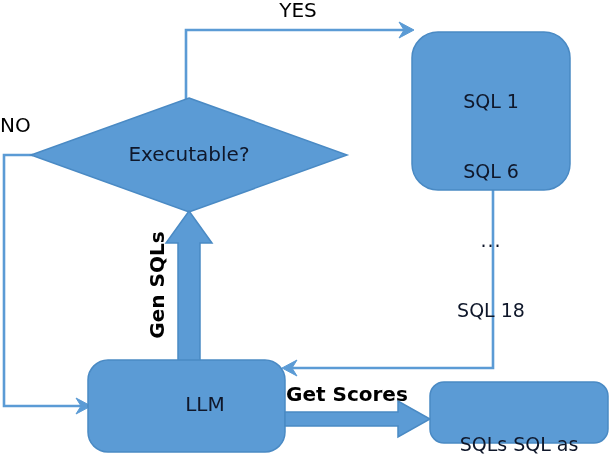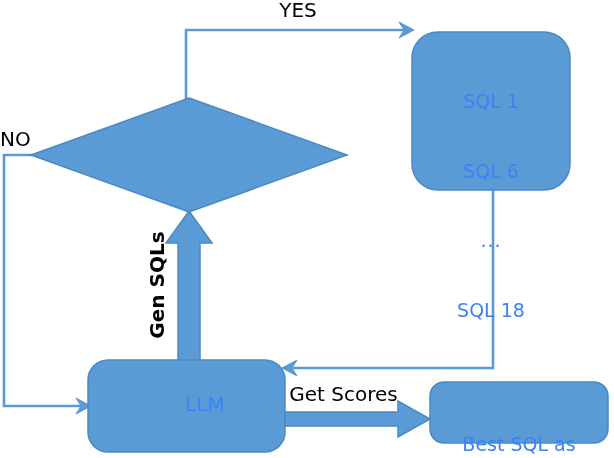--- a/index.html
+++ b/index.html
@@ -17,21 +17,21 @@
   }
   svg.layer {
     position: absolute;
     left: 0;
     top: 0;
     width: 614px;
     height: 458px;
   }
   .node-text {
     position: absolute;
-    color: #3b82f6;
+    color: #0f172a;
     text-align: center;
     line-height: 1.22;
     white-space: pre;
     pointer-events: none;
   }
   .edge-label {
     position: absolute;
     color: #000000;
     text-align: center;
     white-space: pre;
@@ -60,26 +60,26 @@
     font-size: 19px;
   }
   #best-sql-text .ln { display: block; }
 
   
   #label-yes {
     left: 248px; top: -2px; width: 100px;
     font-size: 20px;
   }
   #label-no {
-    left: 0px; top: 127px; width: 48px;
+    left: 0px; top: 113px; width: 48px;
     font-size: 20px; text-align: left;
   }
   #label-get-scores {
     left: 286px; top: 382px; width: 115px;
-    font-size: 20px; font-weight: normal;
+    font-size: 20px; font-weight: bold;
   }
   #label-gen-sqls {
     left: 97px; top: 273px; width: 120px;
     font-size: 20px; font-weight: bold;
     transform: rotate(-90deg);
     transform-origin: 50% 50%;
   }
 </style>
 </head>
 <body>
@@ -116,25 +116,26 @@
     <rect x="430" y="382" width="178" height="61" rx="14" ry="14" fill="#5B9BD5" stroke="#4A8AC4" stroke-width="1.5"></rect>
   </svg>
 
   <div class="node-text" id="sql-list-text">
     <span class="ln">SQL 1</span>
     <span class="ln">SQL 6</span>
     <span class="ln dots">...</span>
     <span class="ln">SQL 18</span>
   </div>
 
+  <div class="node-text" id="diamond-text">Executable?</div>
 
   <div class="node-text" id="llm-text">LLM</div>
 
   <div class="node-text" id="best-sql-text">
-    <span class="ln">Best SQL as</span>
+    <span class="ln">SQLs SQL as</span>
     
   </div>
 
   <div class="edge-label" id="label-yes">YES</div>
 
   <div class="edge-label" id="label-no">NO</div>
 
   <div class="edge-label" id="label-get-scores">Get Scores</div>
 
   <div class="edge-label" id="label-gen-sqls">Gen SQLs</div>

